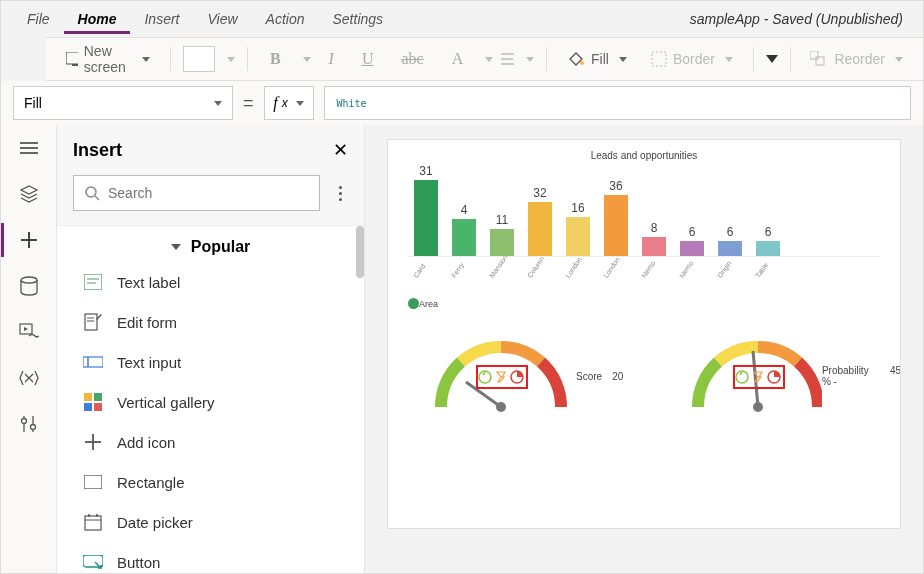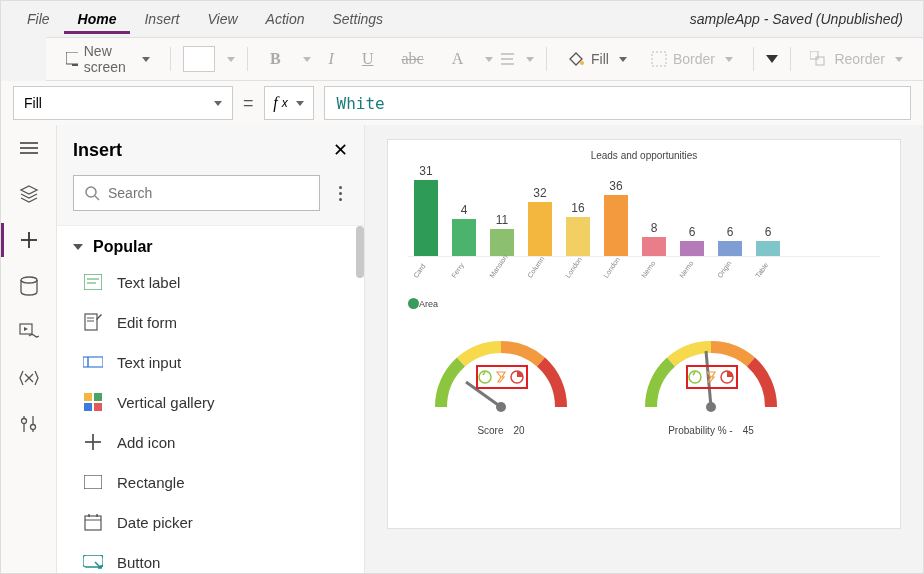--- a/index.html
+++ b/index.html
@@ -22,21 +22,21 @@
   .chevron-sm { display:inline-block; width:0; height:0; border-left:4px solid transparent; border-right:4px solid transparent; border-top:5px solid #666; margin-left:4px; vertical-align:middle; }
   .chevron-sm.light { border-top-color:#bbb; }
   .chevron-big { display:inline-block; width:0; height:0; border-left:6px solid transparent; border-right:6px solid transparent; border-top:8px solid #333; }
   .disabled { color: #bbb; }
 
   
   .formula-row { display: flex; align-items: center; height: 44px; padding: 4px 12px; background: #faf9f8; gap: 10px; }
   .prop-select { display:flex; align-items:center; justify-content:space-between; width: 220px; height:34px; background:#fff; border:1px solid #ccc; padding: 0 10px; font-size:14px; }
   .eq { font-size:18px; color:#555; }
   .fx-box { display:flex; align-items:center; width:50px; height:34px; background:#fff; border:1px solid #ccc; justify-content:center; font-style:italic; font-size:16px; gap:4px;}
-  .formula-input { flex:1; height:26px; background:#fff; border:1px solid #ccc; padding:16px 12px; font-family: Consolas, monospace; font-size:16px; color:#1c7c7c; display:flex; align-items:center; }
+  .formula-input { flex:1; height:26px; background:#fff; border:1px solid #ccc; padding:16px 12px; font-family: Consolas, monospace; font-size:10px; color:#1c7c7c; display:flex; align-items:center; }
 
   
   .main { display:flex; height: calc(100% - 36px - 44px - 44px); }
 
   
   .rail { width: 56px; border-right: 1px solid #e6e6e6; display:flex; flex-direction:column; align-items:center; padding-top:12px; gap:24px; color:#555; background:#faf9f8;}
   .rail-item { width:22px; height:22px; display:flex; align-items:center; justify-content:center; cursor:pointer; position:relative; }
   .rail-item.active::before { content:""; position:absolute; left:-17px; top:-6px; width:3px; height:34px; background:#742774; }
 
   
@@ -45,40 +45,40 @@
   .pane-title { font-size:18px; font-weight:600; }
   .close-x { font-size:18px; cursor:pointer; }
   .search-row { display:flex; align-items:center; gap:12px; padding: 0 16px 14px 16px; background:#f7f7f7;}
   .search-box { flex:1; display:flex; align-items:center; border:1px solid #bbb; height:36px; padding:0 10px; gap:8px; background:#fff;}
   .search-box input { border:none; outline:none; font-size:14px; flex:1; }
   .dots { width:16px; display:flex; flex-direction:column; gap:3px; align-items:center; cursor:pointer;}
   .dots span { width:3px; height:3px; background:#555; border-radius:50%; }
 
   .list-wrap { position:relative; flex:1; overflow:hidden; border-top:1px solid #eee;}
   .list-scroll { position:absolute; right:0; top:0; width:8px; height:52px; background:#c8c8c8; border-radius:4px;}
-  .group-header { display:flex; align-items:center; gap:10px; padding:12px 16px 6px 16px; font-weight:600; font-size:16px; cursor:pointer;}
+  .group-header { display:flex; align-items:center; gap:10px; padding:12px 16px 6px 16px; font-weight:600; font-size:16px; cursor:pointer;justify-content:center;}
   .chev-down-sm { display:inline-block; width:0;height:0;border-left:5px solid transparent;border-right:5px solid transparent;border-top:6px solid #555; }
   .ins-item { display:flex; align-items:center; gap:14px; padding:10px 16px 10px 26px; font-size:15px; color:#333; cursor:pointer;}
   .ins-icon { width:20px; height:20px; display:flex; align-items:center; justify-content:center; }
 
   
   .canvas-area { flex:1; background:#f3f3f3; padding:14px 22px; overflow:hidden; }
   .canvas { background:#fff; border:1px solid #e0e0e0; width:100%; height:390px; padding:10px 20px; overflow:hidden; }
   .chart-title { text-align:center; font-size:10px; color:#444; margin-bottom:6px; }
   .bars { display:flex; align-items:flex-end; height:90px; gap:10px; padding:0 4px; border-bottom:1px solid #eee; }
   .bar-col { display:flex; flex-direction:column; align-items:center; width:28px; }
   .bar-val { font-size:12px; color:#444; margin-bottom:2px; }
   .bar { width:24px; }
   .cats { display:flex; gap:10px; padding:4px 4px 0 4px;}
   .cat { width:28px; font-size:7px; color:#888; transform:rotate(-55deg); transform-origin: top left; white-space:nowrap; margin-top:14px; }
   .legend { display:flex; align-items:center; font-size:9px; margin-top:16px; color:#444;}
   .legend-sw { width:11px; height:11px; background:#3a9b5c; border-radius:50%; }
 
   .gauges { display:flex; gap:60px; margin-top:18px; justify-content:flex-start; padding-left:18px;}
-  .gauge-block { display:flex; flex-direction:column; align-items:center; }
+  .gauge-block { display:flex; flex-direction:row; align-items:center; }
   .gauge-label { font-size:10px; color:#444; margin-top:8px; display:flex; gap:10px;}
   .redbox { position:absolute; border:2px solid #e02020; }
 
   svg { display:block; }
 </style>
 </head>
 <body>
 
 <div class="menubar">
   <div class="menu-item">File</div>

